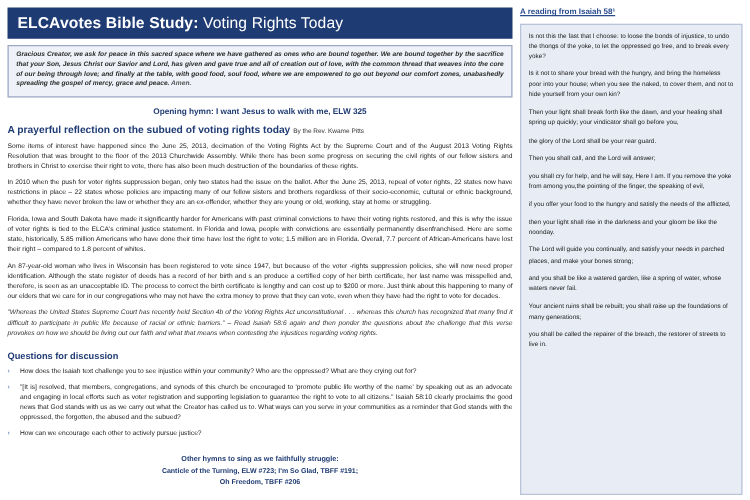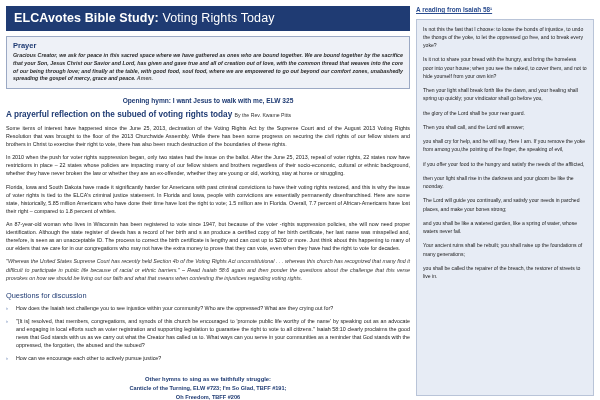--- a/index.html
+++ b/index.html
@@ -114,21 +114,21 @@
     text-align: justify;
   }
   p.body.italic {
     font-style: italic;
     color: #333;
   }
 
   
   .q-heading {
     font-size: 7.4px;
-    font-weight: normal;
+    font-weight: bold;
     color: #1f3b73;
     margin: 4px 0 4px 0;
   }
   .q-list {
     margin: 0;
     padding: 0;
     list-style: none;
   }
   .q-list li {
     font-size: 5.35px;
@@ -194,21 +194,20 @@
 <div class="page">
   <div class="layout">
 
     <div class="main-col">
 
       <div class="banner">
         <div class="banner-title"><span>ELCAvotes Bible Study:</span><span class="light"> Voting Rights Today</span></div>
       </div>
 
       <div class="prayer-box">
-        <div class="prayer-heading">Prayer</div>
         <div class="prayer-text"><span>Gracious Creator, we ask for peace in this sacred space where we have gathered as ones who are bound together. We are bound together by the sacrifice that your Son, Jesus Christ our Savior and Lord, has given and gave true and all of creation out of love, with the common thread that weaves into the core of our being through love; and finally at the table, with good food, soul food, where we are empowered to go out beyond our comfort zones, unabashedly spreading the gospel of mercy, grace and peace.</span> <span class="amen">Amen.</span></div>
       </div>
 
       <div class="hymn">Opening hymn: I want Jesus to walk with me, ELW 325</div>
 
       <div class="sec-heading"><span>A prayerful reflection on the subued of voting rights today</span> <span class="byline">By the Rev. Kwame Pitts</span></div>
 
       <p class="body">Some items of interest have happened since the June 25, 2013, decimation of the Voting Rights Act by the Supreme Court and of the August 2013 Voting Rights Resolution that was brought to the floor of the 2013 Churchwide Assembly. While there has been some progress on securing the civil rights of our fellow sisters and brothers in Christ to exercise their right to vote, there has also been much destruction of the boundaries of these rights.</p>
       <p class="body">In 2010 when the push for voter rights suppression began, only two states had the issue on the ballot. After the June 25, 2013, repeal of voter rights, 22 states now have restrictions in place – 22 states whose policies are impacting many of our fellow sisters and brothers regardless of their socio-economic, cultural or ethnic background, whether they have never broken the law or whether they are an ex-offender, whether they are young or old, working, stay at home or struggling.</p>
       <p class="body">Florida, Iowa and South Dakota have made it significantly harder for Americans with past criminal convictions to have their voting rights restored, and this is why the issue of voter rights is tied to the ELCA's criminal justice statement. In Florida and Iowa, people with convictions are essentially permanently disenfranchised. Here are some state, historically, 5.85 million Americans who have done their time have lost the right to vote; 1.5 million are in Florida. Overall, 7.7 percent of African-Americans have lost their right – compared to 1.8 percent of whites.</p>

